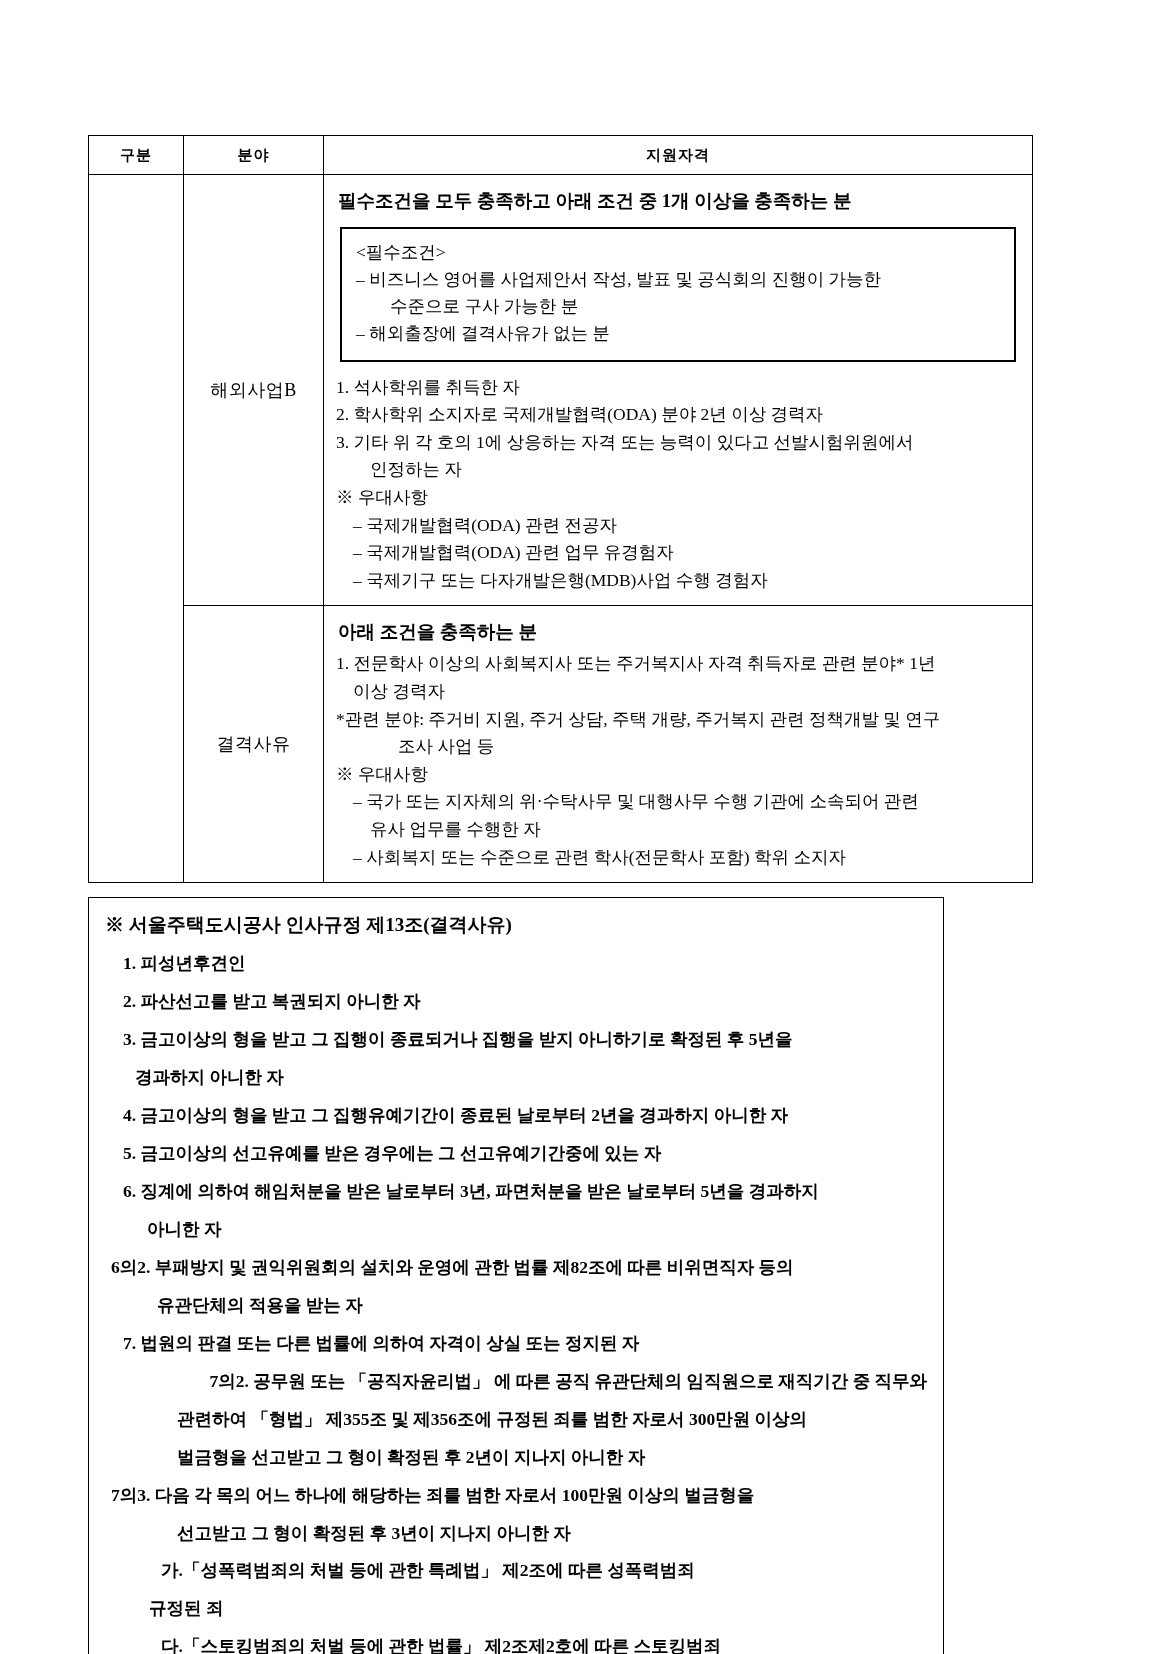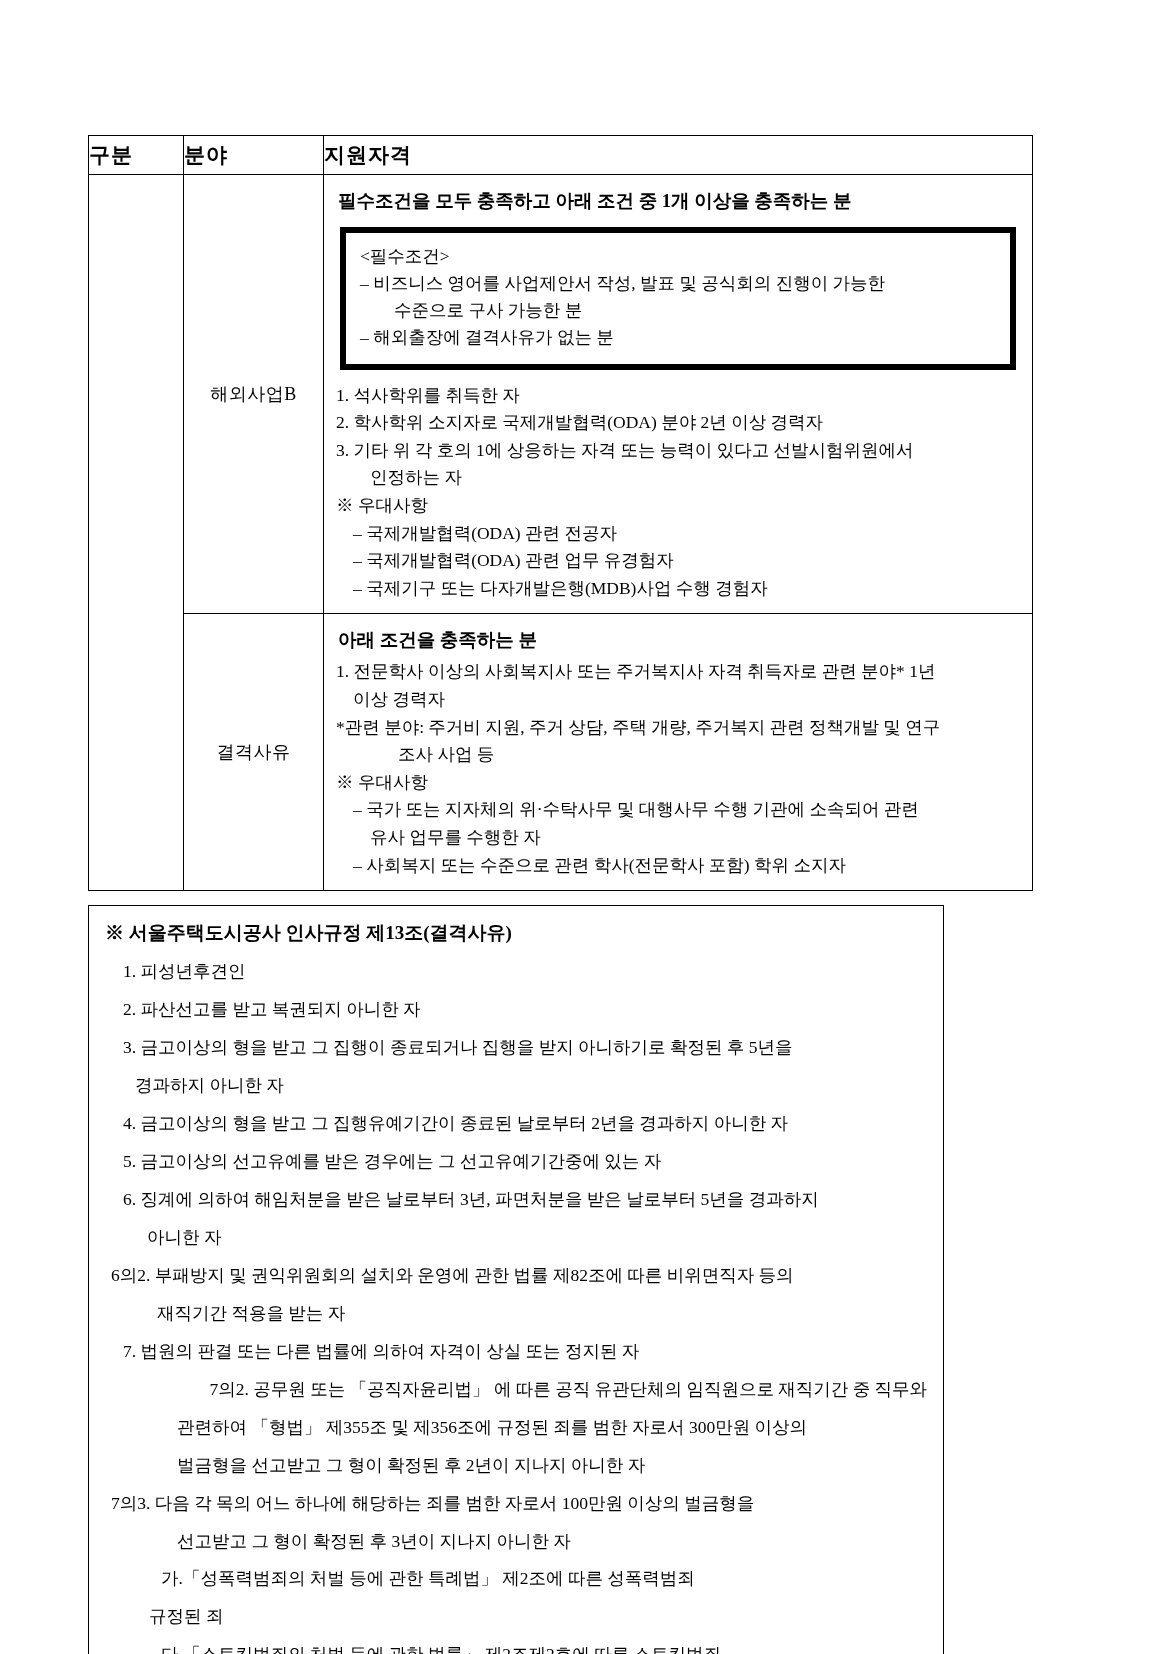--- a/index.html
+++ b/index.html
@@ -26,23 +26,23 @@
     border-collapse: collapse;
     width: 944px;
     table-layout: fixed;
   }
   table.qual td, table.qual th {
     border: 1px solid #000000;
     vertical-align: middle;
     padding: 0;
   }
   .thead-cell {
-    text-align: left;
+    text-align: center;
     font-weight: bold;
-    font-size: 21px;
+    font-size: 15px;
     letter-spacing: 1px;
     height: 38px;
     line-height: 38px;
   }
   .col-gubun { width: 95px; }
   .col-bunya { width: 140px; }
   .col-jagyeok { width: 709px; }
 
   .field-cell {
     text-align: center;
@@ -55,21 +55,21 @@
     font-size: 17.5px;
     line-height: 1.52;
     text-align: left;
   }
   .qual-title {
     font-weight: bold;
     font-size: 18.5px;
     margin: 2px 0 4px 2px;
   }
   .req-box {
-    border: 6px solid #000000;
+    border: 2px solid #000000;
     margin: 12px 4px 12px 4px;
     padding: 10px 14px 12px 14px;
     font-size: 17.5px;
     line-height: 1.55;
   }
   .req-box .rb-line { white-space: pre; }
   .indent-1 { padding-left: 17px; font-family: Liberation Serif, serif; }
   .indent-2 { padding-left: 34px; }
   .indent-4 { padding-left: 62px; }
   .line { white-space: pre-wrap; }
@@ -83,21 +83,21 @@
     box-sizing: border-box;
     padding: 12px 16px 16px 16px;
     font-size: 17.5px;
     line-height: 1.54;
   }
   .notes-title {
     font-weight: bold;
     font-size: 19px;
     margin-bottom: 5px;
   }
-  .note-item { margin-top: 11px; }
+  .note-item { margin-top: 11px; font-weight: bold; }
   .note-sub { padding-left: 40px; }
   .note-cont { padding-left: 24px; }
   .note-letter { padding-left: 56px; }
 </style>
 </head>
 <body>
 
 <div class="page">
 
   <table class="qual">
@@ -162,21 +162,21 @@
     <div class="notes-title">※ 서울주택도시공사 인사규정 제13조(결격사유)</div>
     <div class="note-item note-sub" style="padding-left:18px;">1. 피성년후견인</div>
     <div class="note-item" style="padding-left:18px;">2. 파산선고를 받고 복권되지 아니한 자</div>
     <div class="note-item" style="padding-left:18px;">3. 금고이상의 형을 받고 그 집행이 종료되거나 집행을 받지 아니하기로 확정된 후 5년을</div>
     <div class="note-item note-cont" style="padding-left:30px;">경과하지 아니한 자</div>
     <div class="note-item" style="padding-left:18px;">4. 금고이상의 형을 받고 그 집행유예기간이 종료된 날로부터 2년을 경과하지 아니한 자</div>
     <div class="note-item" style="padding-left:18px;">5. 금고이상의 선고유예를 받은 경우에는 그 선고유예기간중에 있는 자</div>
     <div class="note-item" style="padding-left:18px;">6. 징계에 의하여 해임처분을 받은 날로부터 3년, 파면처분을 받은 날로부터 5년을 경과하지</div>
     <div class="note-item" style="padding-left:42px;">아니한 자</div>
     <div class="note-item" style="padding-left:6px;">6의2. 부패방지 및 권익위원회의 설치와 운영에 관한 법률 제82조에 따른 비위면직자 등의</div>
-    <div class="note-item" style="padding-left:52px;">재직기간 적용을 받는 자</div>
+    <div class="note-item" style="padding-left:52px;">유관단체의 적용을 받는 자</div>
     <div class="note-item" style="padding-left:18px;">7. 법원의 판결 또는 다른 법률에 의하여 자격이 상실 또는 정지된 자</div>
     <div class="note-item" style="padding-left:6px;text-align:right;">7의2. 공무원 또는 「공직자윤리법」 에 따른 공직 유관단체의 임직원으로 재직기간 중 직무와</div>
     <div class="note-item" style="padding-left:72px;">관련하여 「형법」 제355조 및 제356조에 규정된 죄를 범한 자로서 300만원 이상의</div>
     <div class="note-item" style="padding-left:72px;">벌금형을 선고받고 그 형이 확정된 후 2년이 지나지 아니한 자</div>
     <div class="note-item" style="padding-left:6px;">7의3. 다음 각 목의 어느 하나에 해당하는 죄를 범한 자로서 100만원 이상의 벌금형을</div>
     <div class="note-item" style="padding-left:72px;">선고받고 그 형이 확정된 후 3년이 지나지 아니한 자</div>
     <div class="note-item note-letter">가.「성폭력범죄의 처벌 등에 관한 특례법」 제2조에 따른 성폭력범죄</div>
     <div class="note-item" style="padding-left:44px;">규정된 죄</div>
     <div class="note-item note-letter">다.「스토킹범죄의 처벌 등에 관한 법률」 제2조제2호에 따른 스토킹범죄</div>
   </div>

